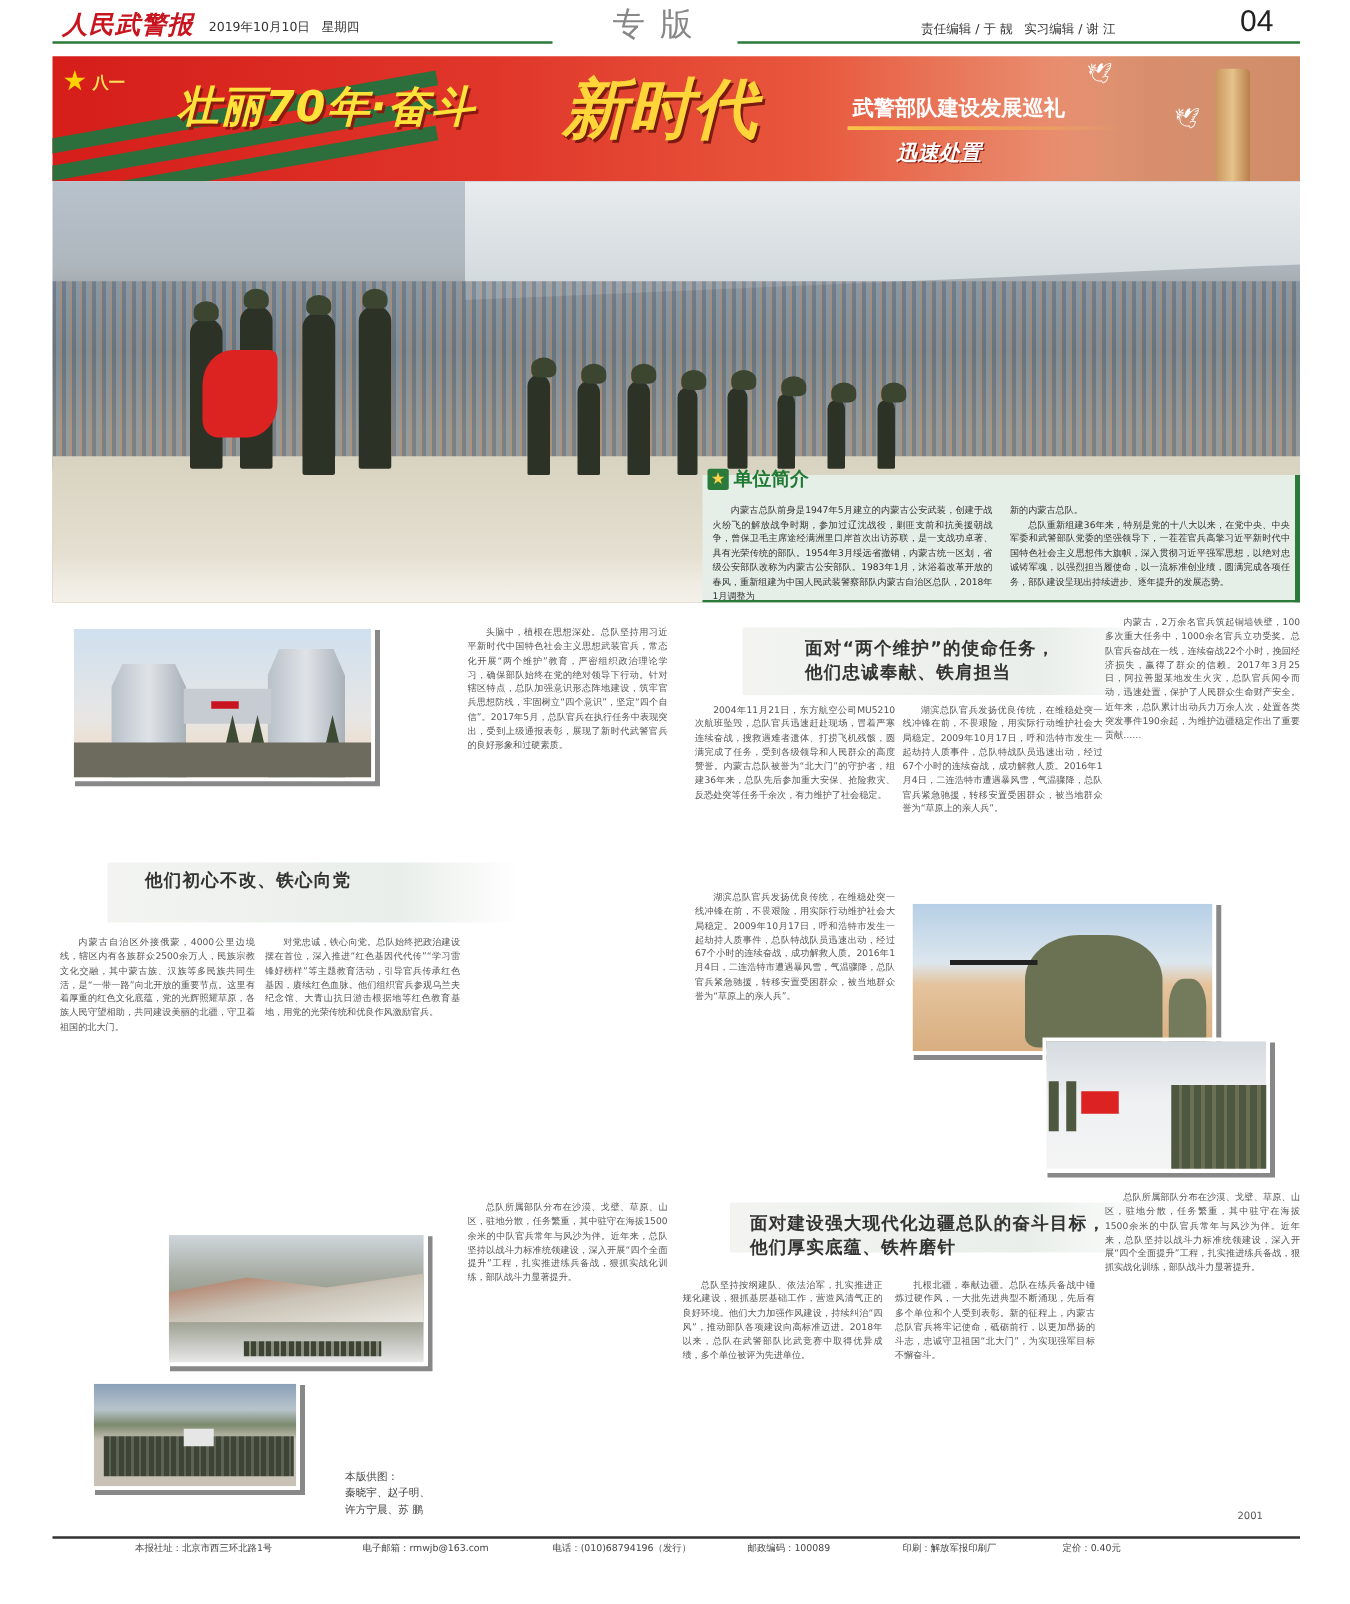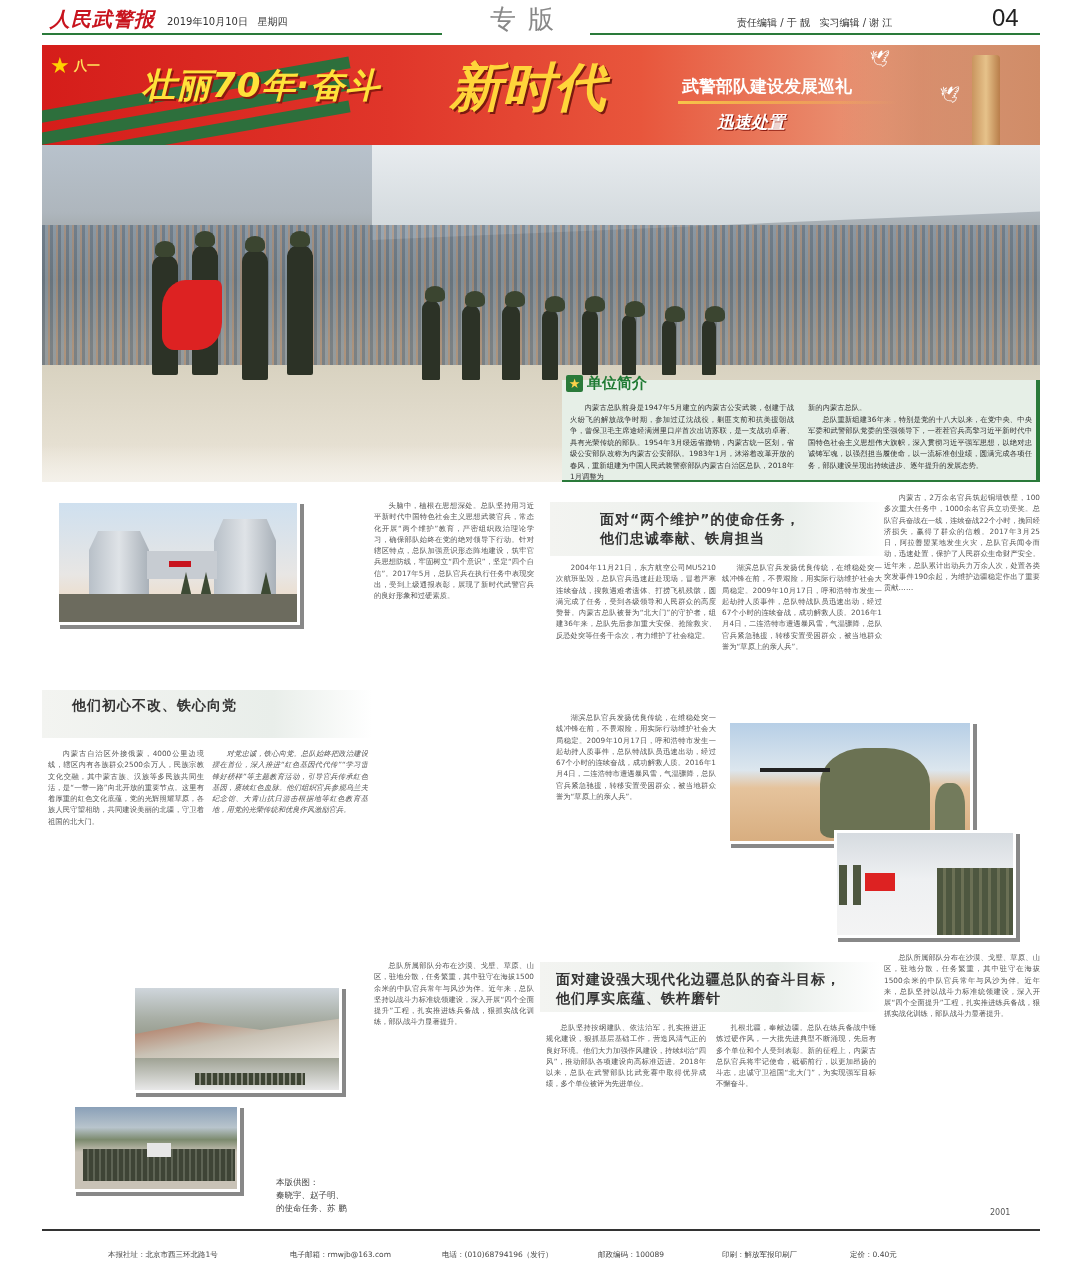--- a/index.html
+++ b/index.html
@@ -44,35 +44,35 @@
 
   .unit-box { position: absolute; left: 520px; top: 235px; width: 478px; height: 102px; background: #e6efe7; border-right: 4px solid #2a7a3a; border-bottom: 2px solid #2a7a3a; }
   .unit-title { position: absolute; left: 4px; top: -6px; display: flex; align-items: center; gap: 4px; }
   .unit-star { width: 17px; height: 17px; background: #2a7a3a; color: #ffd24a; font-size: 13px; line-height: 17px; text-align: center; border-radius: 2px; }
   .unit-title-text { font-size: 15px; font-weight: bold; color: #1f7a33; }
   .unit-cols { position: absolute; left: 8px; top: 22px; width: 462px; display: flex; gap: 14px; }
   .unit-col { flex: 1; font-size: 7.3px; line-height: 11.5px; color: #333; text-align: justify; }
 
   
   .photo { position: absolute; border: 3px solid #fff; box-shadow: 4px 4px 0 #888; overflow: hidden; }
-  .subhead-box { position: absolute; background: linear-gradient(90deg, #f3f4f1, #e9eeea 70%, rgba(255,255,255,0)); }
+  .subhead-box { position: absolute; background: linear-gradient(90deg, #f3f4f1, #e9eeea 70%, rgba(255,255,255,0)); margin-left: 44px; }
   .subhead { font-size: 14px; font-weight: bold; color: #333; line-height: 19px; letter-spacing: 1px; }
   .col { position: absolute; font-size: 7.3px; line-height: 11.3px; color: #555; text-align: justify; text-indent: 2em; overflow: hidden; }
 
   
   .gate-sky { position: absolute; inset: 0; background: linear-gradient(180deg, #cfe0ef 0%, #e8e6e4 60%, #f0d6b8 100%); }
   .gate-tower { position: absolute; background: linear-gradient(90deg, #b8c0c8, #dfe3e7, #a9b1b9); }
   .gate-bridge { position: absolute; background: #c7ccd2; }
   .gate-ground { position: absolute; left: 0; bottom: 0; width: 100%; height: 28px; background: #6c6b5e; }
   .gate-tree { position: absolute; bottom: 20px; width: 0; height: 0; border-left: 7px solid transparent; border-right: 7px solid transparent; border-bottom: 30px solid #3d4a34; }
 
   
   .footer-rule { position: absolute; left: 42px; top: 1229px; width: 998px; height: 2px; background: #333; }
   .footer { position: absolute; left: 42px; top: 1234px; width: 998px; height: 16px; font-size: 7.5px; color: #444; }
-  .footer span { position: absolute; top: 16px; text-align: right; }
+  .footer span { position: absolute; top: 0; text-align: right; }
 
   .credit { position: absolute; left: 276px; top: 1176px; font-size: 8.5px; line-height: 13px; color: #444; }
 </style>
 </head>
 <body>
 
 <div class="masthead">
   <div class="mh-logo">人民武警报</div>
   <div class="mh-date"><span>2019年10月10日</span>&nbsp;&nbsp;&nbsp;<span>星期四</span></div>
   <div class="mh-rule-left"></div>
@@ -145,21 +145,21 @@
   <div class="gate-tree" style="left:140px"></div>
   <div class="gate-tree" style="left:200px"></div>
   <div class="gate-ground"></div>
 </div>
 
 <div class="subhead-box" style="left:42px;top:690px;width:330px;height:48px;padding:6px 0 0 30px;">
   <div class="subhead">他们初心不改、铁心向党</div>
 </div>
 
 <div class="col" style="left:48px;top:748px;width:156px;height:310px;">内蒙古自治区外接俄蒙，4000公里边境线，辖区内有各族群众2500余万人，民族宗教文化交融，其中蒙古族、汉族等多民族共同生活，是“一带一路”向北开放的重要节点。这里有着厚重的红色文化底蕴，党的光辉照耀草原，各族人民守望相助，共同建设美丽的北疆，守卫着祖国的北大门。</div>
-<div class="col" style="left:212px;top:748px;width:156px;height:310px;font-style:italic;">对党忠诚，铁心向党。总队始终把政治建设摆在首位，深入推进“红色基因代代传”“学习雷锋好榜样”等主题教育活动，引导官兵传承红色基因，赓续红色血脉。他们组织官兵参观乌兰夫纪念馆、大青山抗日游击根据地等红色教育基地，用党的光荣传统和优良作风激励官兵。</div>
+<div class="col" style="left:212px;top:748px;width:156px;height:310px;">对党忠诚，铁心向党。总队始终把政治建设摆在首位，深入推进“红色基因代代传”“学习雷锋好榜样”等主题教育活动，引导官兵传承红色基因，赓续红色血脉。他们组织官兵参观乌兰夫纪念馆、大青山抗日游击根据地等红色教育基地，用党的光荣传统和优良作风激励官兵。</div>
 <div class="col" style="left:374px;top:500px;width:160px;height:455px;">头脑中，植根在思想深处。总队坚持用习近平新时代中国特色社会主义思想武装官兵，常态化开展“两个维护”教育，严密组织政治理论学习，确保部队始终在党的绝对领导下行动。针对辖区特点，总队加强意识形态阵地建设，筑牢官兵思想防线，牢固树立“四个意识”，坚定“四个自信”。2017年5月，总队官兵在执行任务中表现突出，受到上级通报表彰，展现了新时代武警官兵的良好形象和过硬素质。</div>
 
 <div class="subhead-box" style="left:550px;top:502px;width:340px;height:54px;padding:8px 0 0 50px;">
   <div class="subhead">面对“两个维护”的使命任务，</div>
   <div class="subhead">他们忠诚奉献、铁肩担当</div>
 </div>
 <div class="col" style="left:556px;top:562px;width:160px;height:150px;">2004年11月21日，东方航空公司MU5210次航班坠毁，总队官兵迅速赶赴现场，冒着严寒连续奋战，搜救遇难者遗体、打捞飞机残骸，圆满完成了任务，受到各级领导和人民群众的高度赞誉。内蒙古总队被誉为“北大门”的守护者，组建36年来，总队先后参加重大安保、抢险救灾、反恐处突等任务千余次，有力维护了社会稳定。</div>
 <div class="col" style="left:722px;top:562px;width:160px;height:140px;">湖滨总队官兵发扬优良传统，在维稳处突一线冲锋在前，不畏艰险，用实际行动维护社会大局稳定。2009年10月17日，呼和浩特市发生一起劫持人质事件，总队特战队员迅速出动，经过67个小时的连续奋战，成功解救人质。2016年1月4日，二连浩特市遭遇暴风雪，气温骤降，总队官兵紧急驰援，转移安置受困群众，被当地群众誉为“草原上的亲人兵”。</div>
 <div class="col" style="left:556px;top:712px;width:160px;height:240px;">湖滨总队官兵发扬优良传统，在维稳处突一线冲锋在前，不畏艰险，用实际行动维护社会大局稳定。2009年10月17日，呼和浩特市发生一起劫持人质事件，总队特战队员迅速出动，经过67个小时的连续奋战，成功解救人质。2016年1月4日，二连浩特市遭遇暴风雪，气温骤降，总队官兵紧急驰援，转移安置受困群众，被当地群众誉为“草原上的亲人兵”。</div>
 <div class="col" style="left:884px;top:492px;width:156px;height:200px;">内蒙古，2万余名官兵筑起铜墙铁壁，100多次重大任务中，1000余名官兵立功受奖。总队官兵奋战在一线，连续奋战22个小时，挽回经济损失，赢得了群众的信赖。2017年3月25日，阿拉善盟某地发生火灾，总队官兵闻令而动，迅速处置，保护了人民群众生命财产安全。近年来，总队累计出动兵力万余人次，处置各类突发事件190余起，为维护边疆稳定作出了重要贡献……</div>
@@ -181,25 +181,25 @@
   <div style="position:absolute;left:60px;top:85px;width:110px;height:12px;background:repeating-linear-gradient(90deg,#3d4433 0 4px,#8a8d80 4px 6px)"></div>
 </div>
 <div class="photo" style="left:72px;top:1104px;width:168px;height:88px;background:linear-gradient(180deg,#8aa0b8 0%,#b8c4cc 25%,#7c8a6e 40%,#c8c2b6 55%);">
   <div style="position:absolute;left:8px;top:42px;width:152px;height:32px;background:repeating-linear-gradient(90deg,#3e4436 0 4px,#5e6455 4px 6px)"></div>
   <div style="position:absolute;left:72px;top:36px;width:24px;height:14px;background:#e6e6e6"></div>
 </div>
 
 <div class="credit">
   <div>本版供图：</div>
   <div>秦晓宇、赵子明、</div>
-  <div>的使命任务、苏 鹏</div>
+  <div>许方宁晨、苏 鹏</div>
 </div>
 
 <div class="col" style="left:374px;top:960px;width:160px;height:258px;">总队所属部队分布在沙漠、戈壁、草原、山区，驻地分散，任务繁重，其中驻守在海拔1500余米的中队官兵常年与风沙为伴。近年来，总队坚持以战斗力标准统领建设，深入开展“四个全面提升”工程，扎实推进练兵备战，狠抓实战化训练，部队战斗力显著提升。</div>
-<div class="subhead-box" style="left:540px;top:962px;width:340px;height:50px;padding:8px 0 0 16px;">
+<div class="subhead-box" style="left:540px;top:962px;width:340px;height:40px;padding:8px 0 0 16px;">
   <div class="subhead">面对建设强大现代化边疆总队的奋斗目标，</div>
   <div class="subhead">他们厚实底蕴、铁杵磨针</div>
 </div>
 <div class="col" style="left:546px;top:1022px;width:160px;height:196px;">总队坚持按纲建队、依法治军，扎实推进正规化建设，狠抓基层基础工作，营造风清气正的良好环境。他们大力加强作风建设，持续纠治“四风”，推动部队各项建设向高标准迈进。2018年以来，总队在武警部队比武竞赛中取得优异成绩，多个单位被评为先进单位。</div>
 <div class="col" style="left:716px;top:1022px;width:160px;height:196px;">扎根北疆，奉献边疆。总队在练兵备战中锤炼过硬作风，一大批先进典型不断涌现，先后有多个单位和个人受到表彰。新的征程上，内蒙古总队官兵将牢记使命，砥砺前行，以更加昂扬的斗志，忠诚守卫祖国“北大门”，为实现强军目标不懈奋斗。</div>
 <div class="col" style="left:884px;top:952px;width:156px;height:258px;">总队所属部队分布在沙漠、戈壁、草原、山区，驻地分散，任务繁重，其中驻守在海拔1500余米的中队官兵常年与风沙为伴。近年来，总队坚持以战斗力标准统领建设，深入开展“四个全面提升”工程，扎实推进练兵备战，狠抓实战化训练，部队战斗力显著提升。</div>
 <div style="position:absolute;left:990px;top:1208px;font-size:8px;color:#555">2001</div>
 
 <div class="footer-rule"></div>
 <div class="footer">

